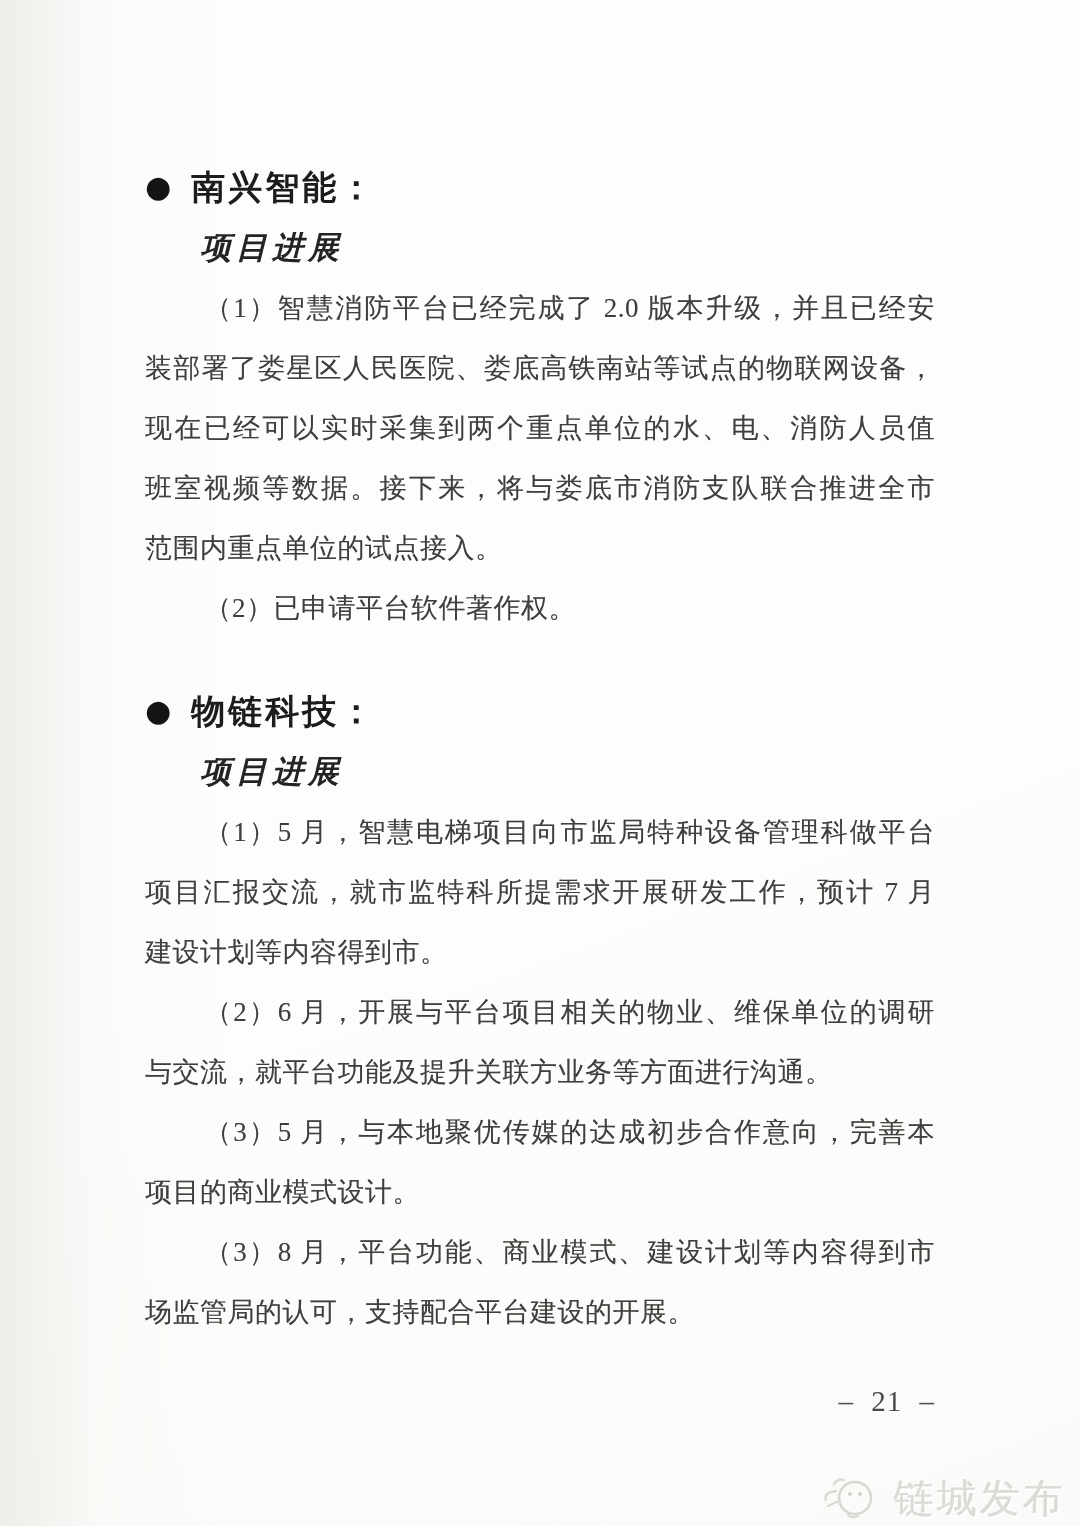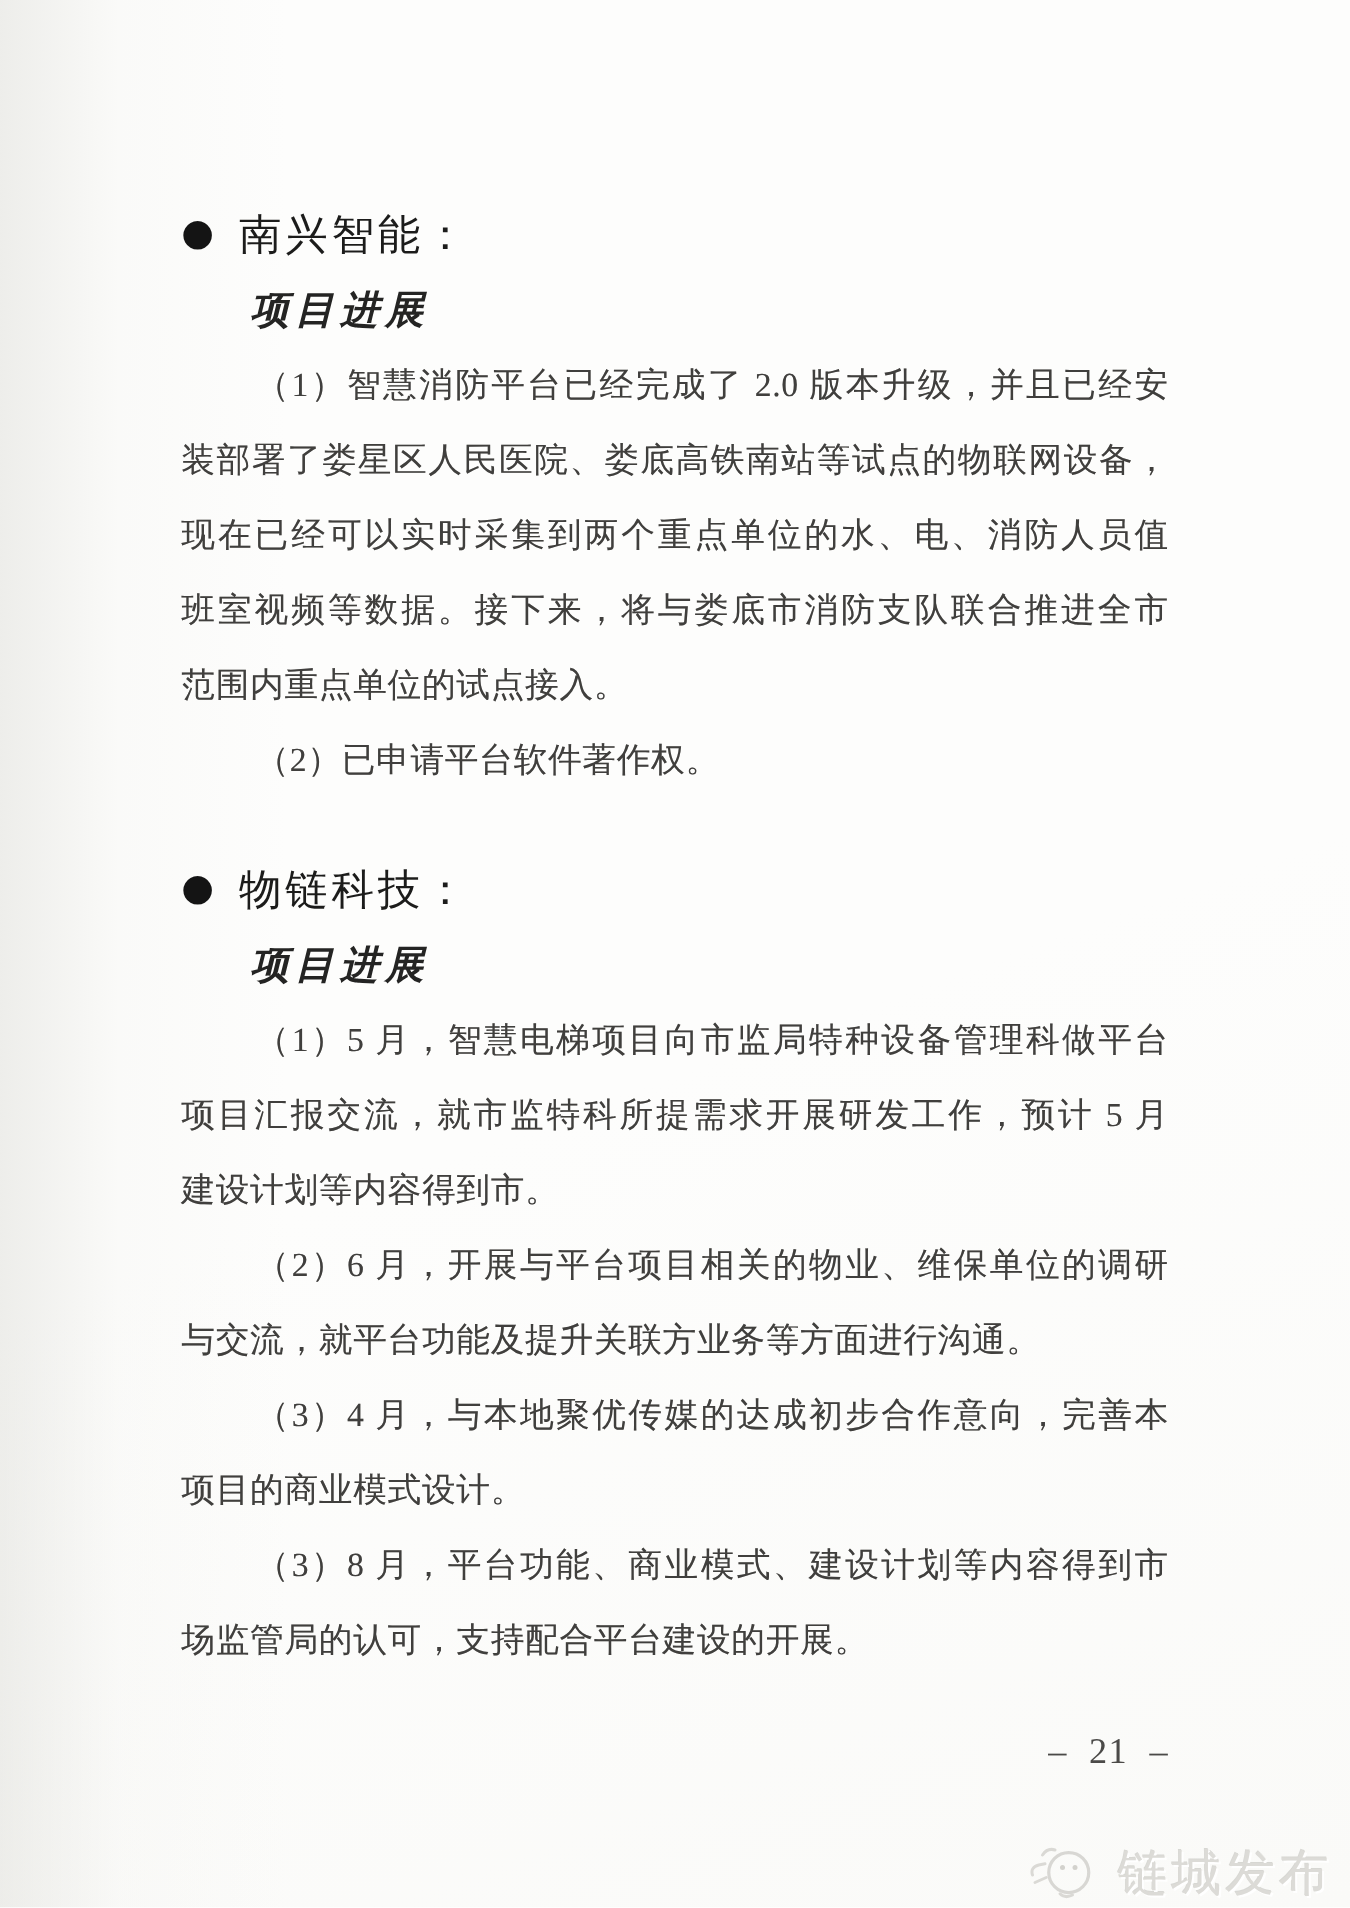--- a/index.html
+++ b/index.html
@@ -28,21 +28,21 @@
   .bullet {
     font-size: 30px;
     line-height: 1;
     color: #141414;
     margin-right: 20px;
     font-family: "DejaVu Sans", sans-serif;
     transform: translateY(-1px);
   }
   .company-title {
     font-family: "Liberation Sans", "DejaVu Sans", sans-serif;
-    font-weight: 400;
+    font-weight: 700;
     font-size: 34px;
     letter-spacing: 3px;
     color: #1c1c1b;
   }
   .section-subtitle {
     height: 60px;
     line-height: 60px;
     margin-left: 55px;
     font-weight: 700;
     font-size: 31px;
@@ -111,25 +111,25 @@
         <div class="line para-end">范围内重点单位的试点接入。</div>
         <div class="line para-start para-end">（2）已申请平台软件著作权。</div>
       </section>
       <section class="section">
         <div class="heading-row">
           <span class="bullet">●</span>
           <span class="company-title">物链科技：</span>
         </div>
         <div class="section-subtitle">项目进展</div>
         <div class="line para-start">（1）5 月，智慧电梯项目向市监局特种设备管理科做平台</div>
-        <div class="line">项目汇报交流，就市监特科所提需求开展研发工作，预计 5 月</div>
+        <div class="line">项目汇报交流，就市监特科所提需求开展研发工作，预计 7 月</div>
         <div class="line para-end">建设计划等内容得到市。</div>
         <div class="line para-start">（2）6 月，开展与平台项目相关的物业、维保单位的调研</div>
         <div class="line para-end">与交流，就平台功能及提升关联方业务等方面进行沟通。</div>
-        <div class="line para-start">（3）4 月，与本地聚优传媒的达成初步合作意向，完善本</div>
+        <div class="line para-start">（3）5 月，与本地聚优传媒的达成初步合作意向，完善本</div>
         <div class="line para-end">项目的商业模式设计。</div>
         <div class="line para-start">（3）8 月，平台功能、商业模式、建设计划等内容得到市</div>
         <div class="line para-end">场监管局的认可，支持配合平台建设的开展。</div>
       </section>
     </main>
 
   <div class="page-number">– 21 –</div>
 
   <div class="watermark">
     <span class="watermark-icon">

